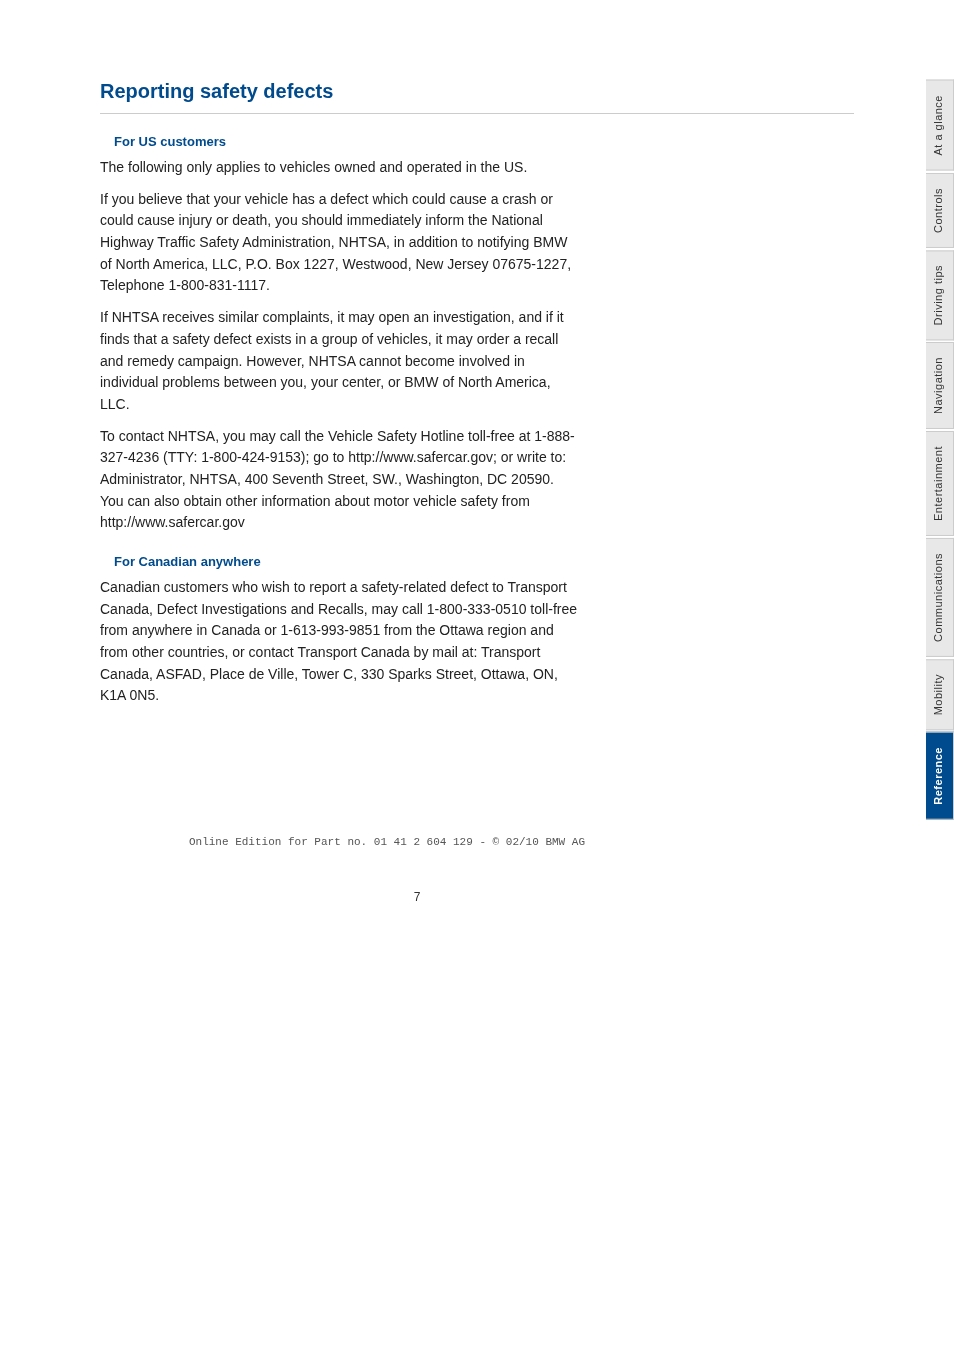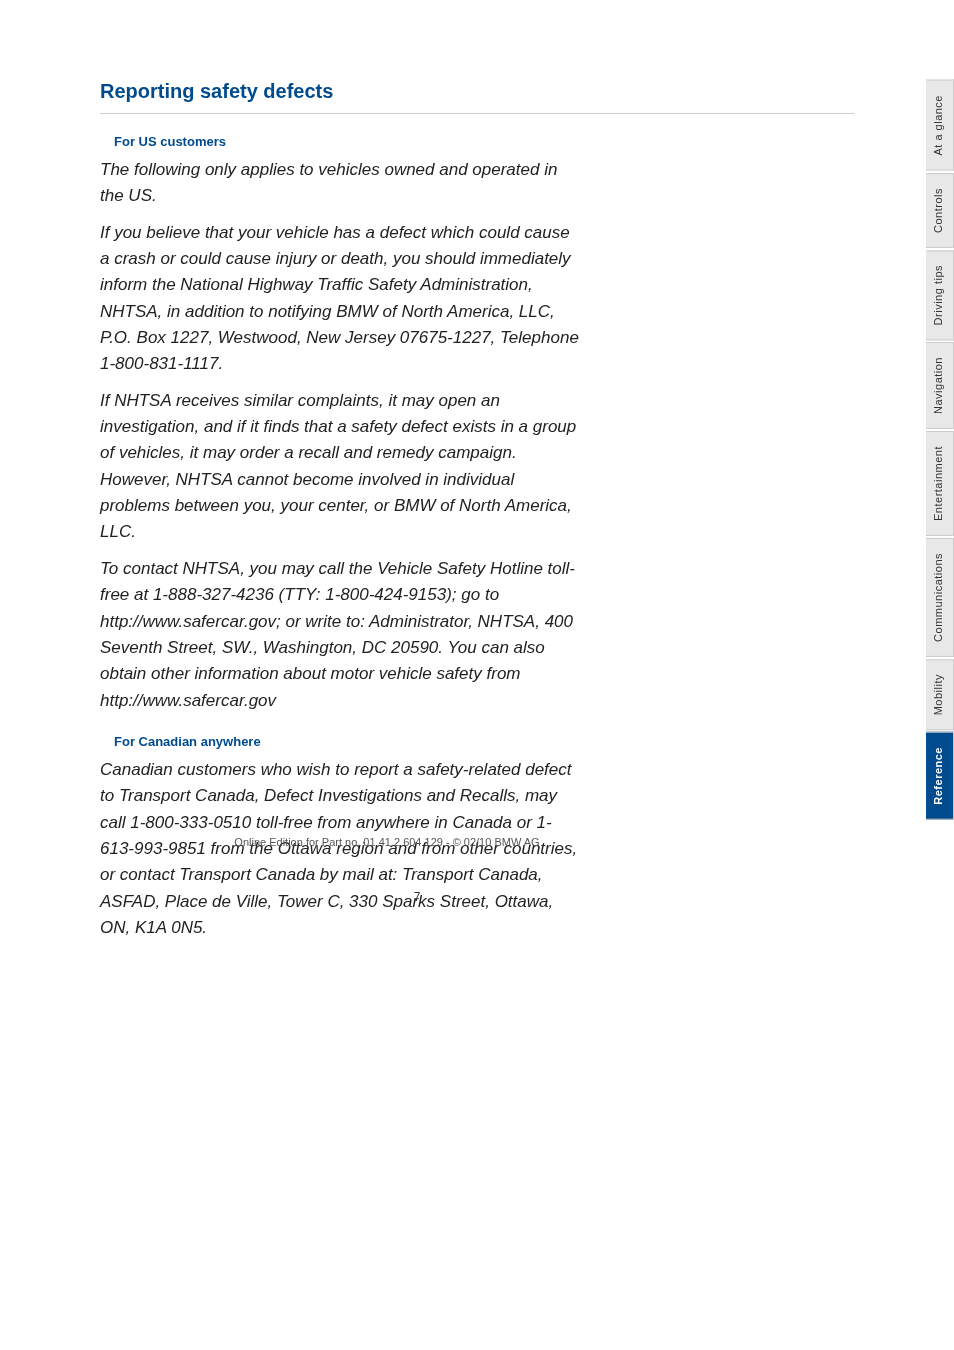--- a/index.html
+++ b/index.html
@@ -43,36 +43,36 @@
     .section-heading {
       font-size: 13px;
       font-weight: bold;
       color: #004b8d;
       margin-bottom: 8px;
       margin-top: 20px;
       padding-left: 14px;
     }
 
     .body-text {
-      font-size: 17px;
+      font-size: 14px;
       line-height: 1.55;
       color: #222;
       margin-bottom: 10px;
       max-width: 480px;
-      font-style: italic;
     }
 
     .footer {
       position: absolute;
       bottom: 60px;
       left: 0;
       right: 60px;
       text-align: center;
       font-size: 11px;
       color: #555;
+      font-family: Liberation Mono, monospace;
     }
 
     .footer-page-number {
       font-size: 12px;
       color: #333;
       margin-bottom: 4px;
     }
 
     
     .sidebar {

